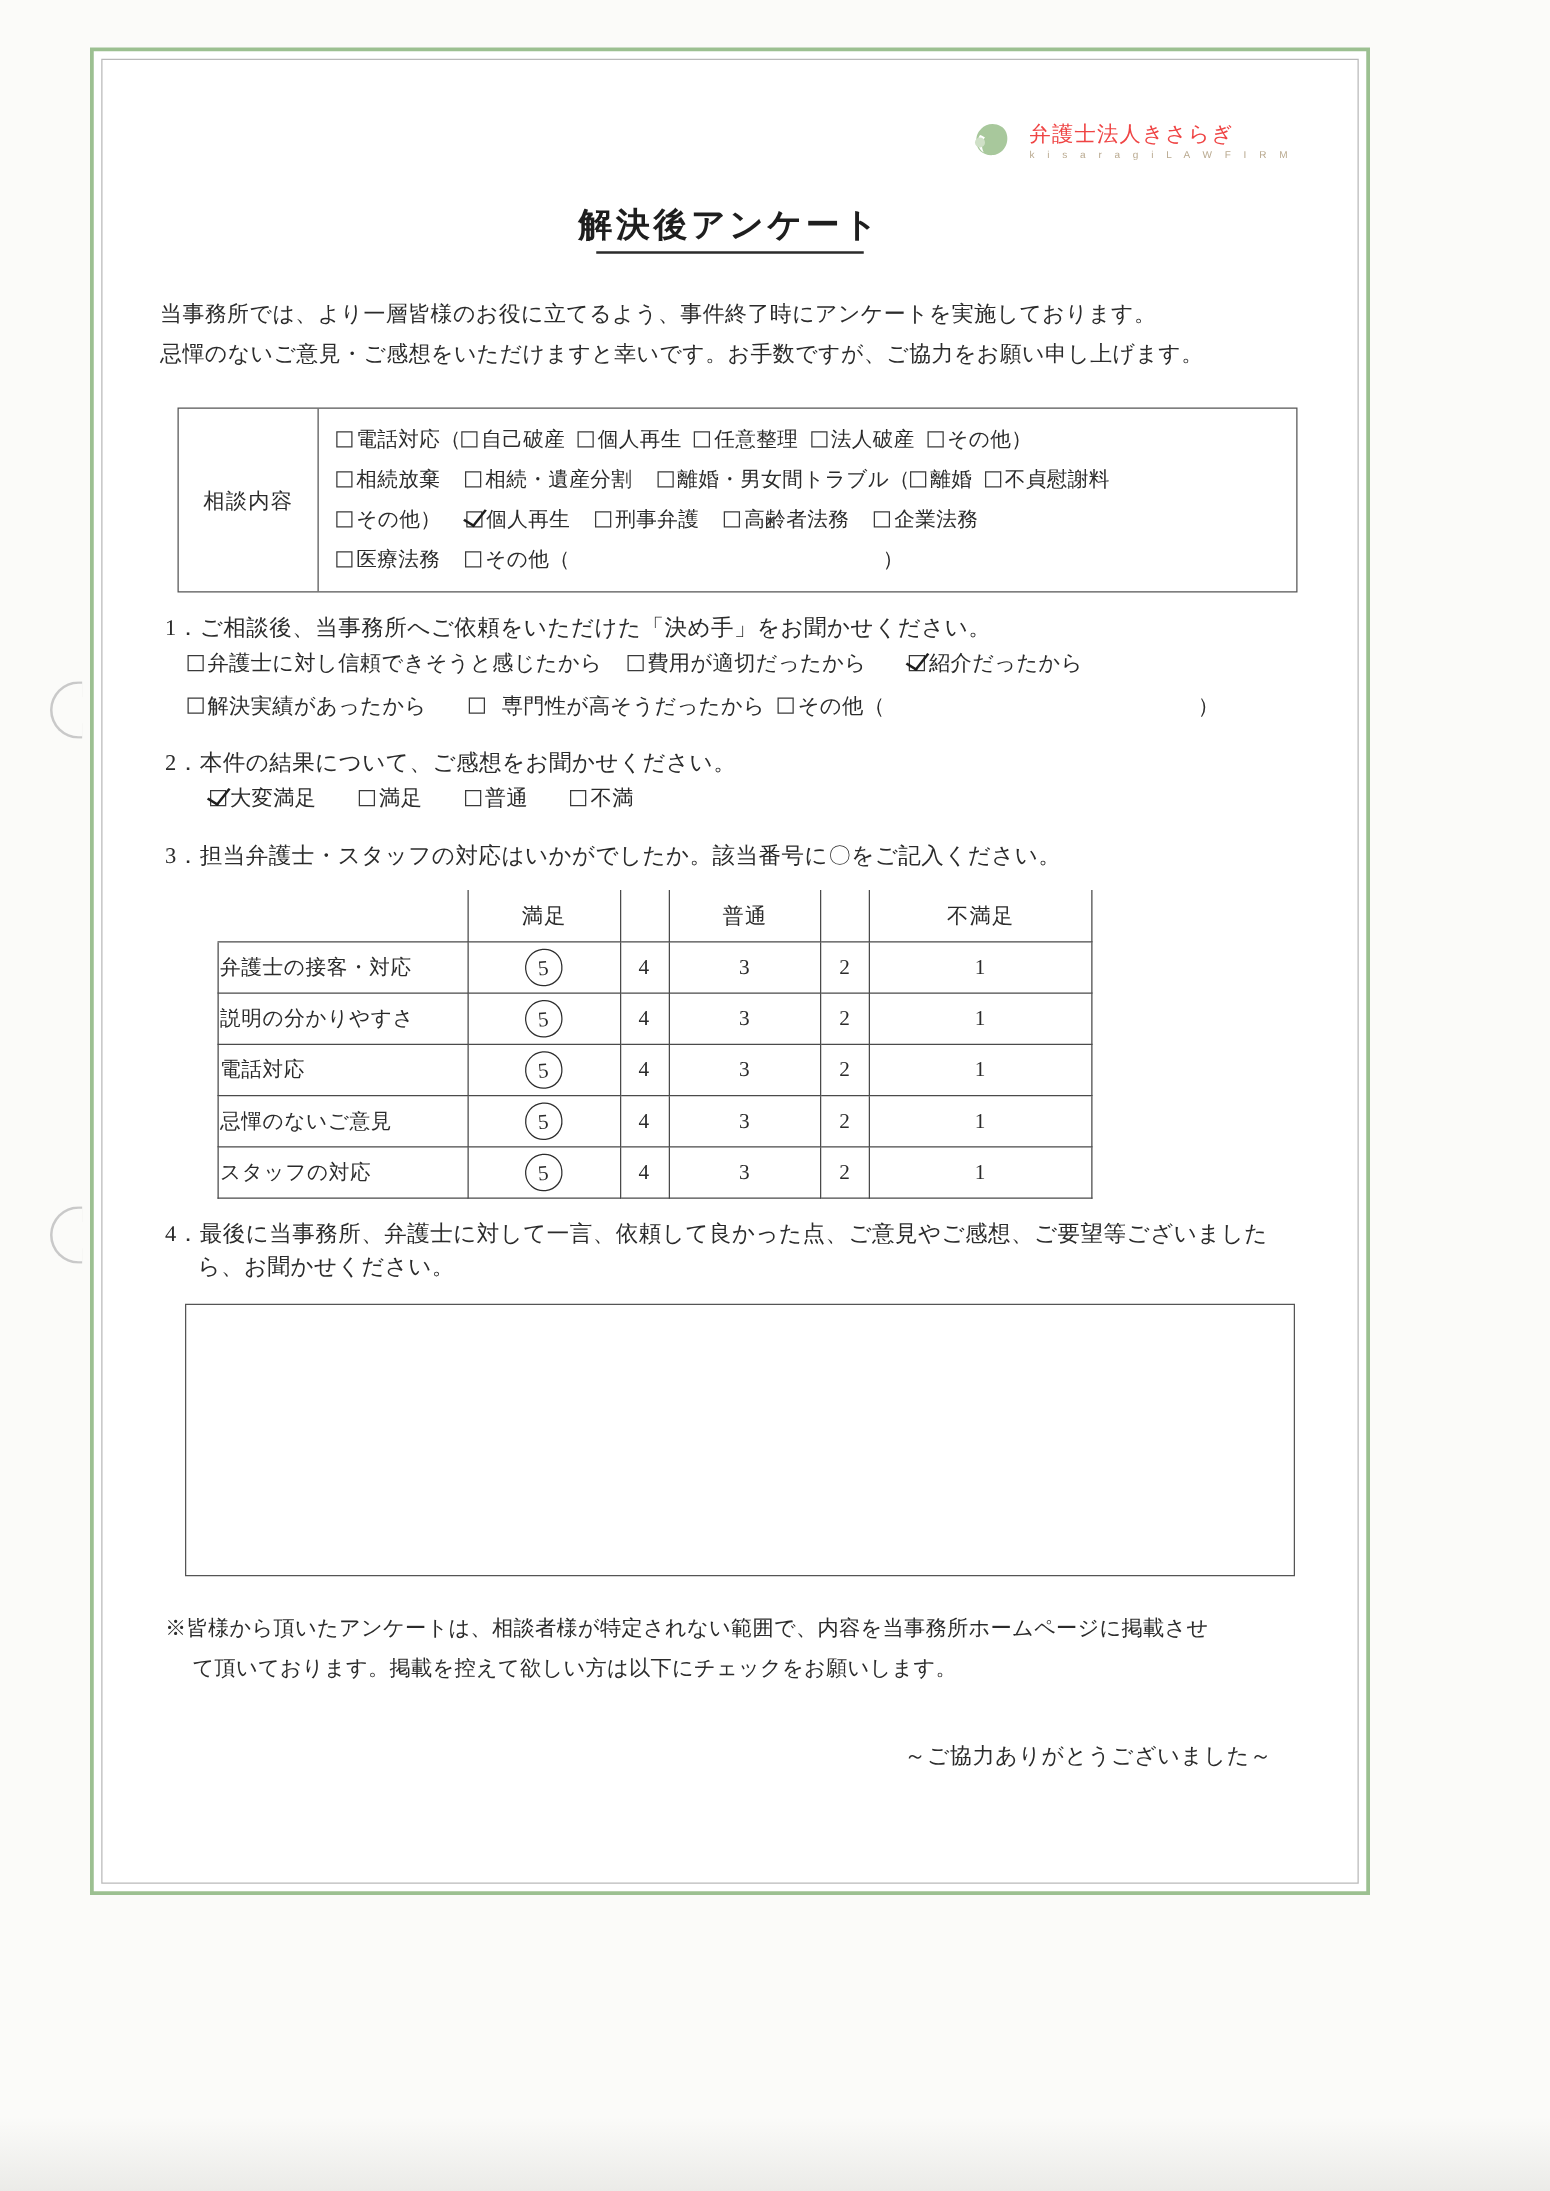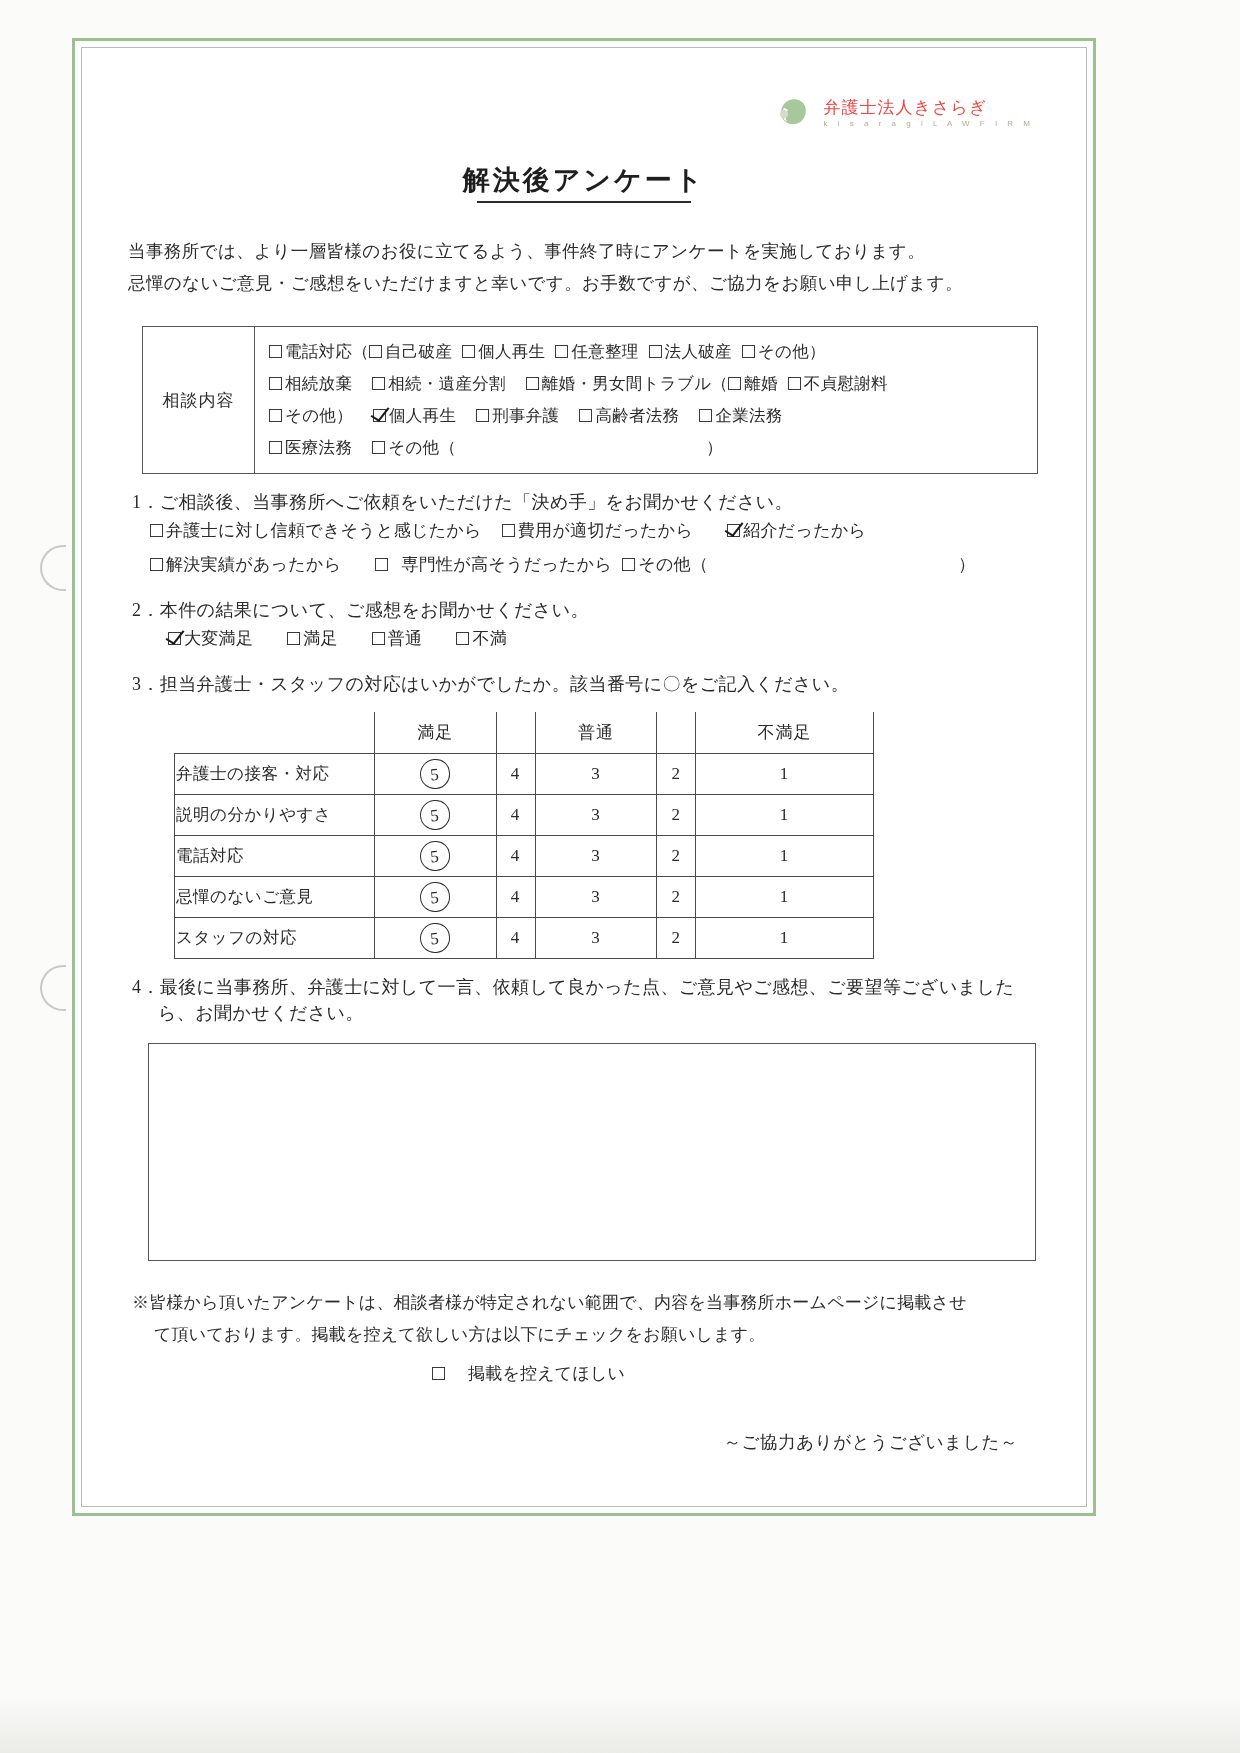--- a/index.html
+++ b/index.html
@@ -332,23 +332,20 @@
 
     <div class="q-block">
       <div class="q-head">4．最後に当事務所、弁護士に対して一言、依頼して良かった点、ご意見やご感想、ご要望等ございました</div>
       <div class="q-head" style="margin-top:2px;padding-left:26px;">ら、お聞かせください。</div>
     </div>
     <div class="freebox"></div>
 
     <div class="note">
       <div>※皆様から頂いたアンケートは、相談者様が特定されない範囲で、内容を当事務所ホームページに掲載させ</div>
       <div class="ind">て頂いております。掲載を控えて欲しい方は以下にチェックをお願いします。</div>
-      <div class="note-check">
-        <span class="cb"></span><span class="gap-m"></span><span>掲載を控えてほしい</span>
-      </div>
     </div>
 
     <div class="closing">～ご協力ありがとうございました～</div>
 
   </div>
 </div>
 
 <div class="ring r1"></div>
 <div class="ring r2"></div>
 <div class="bottom-smudge"></div>

